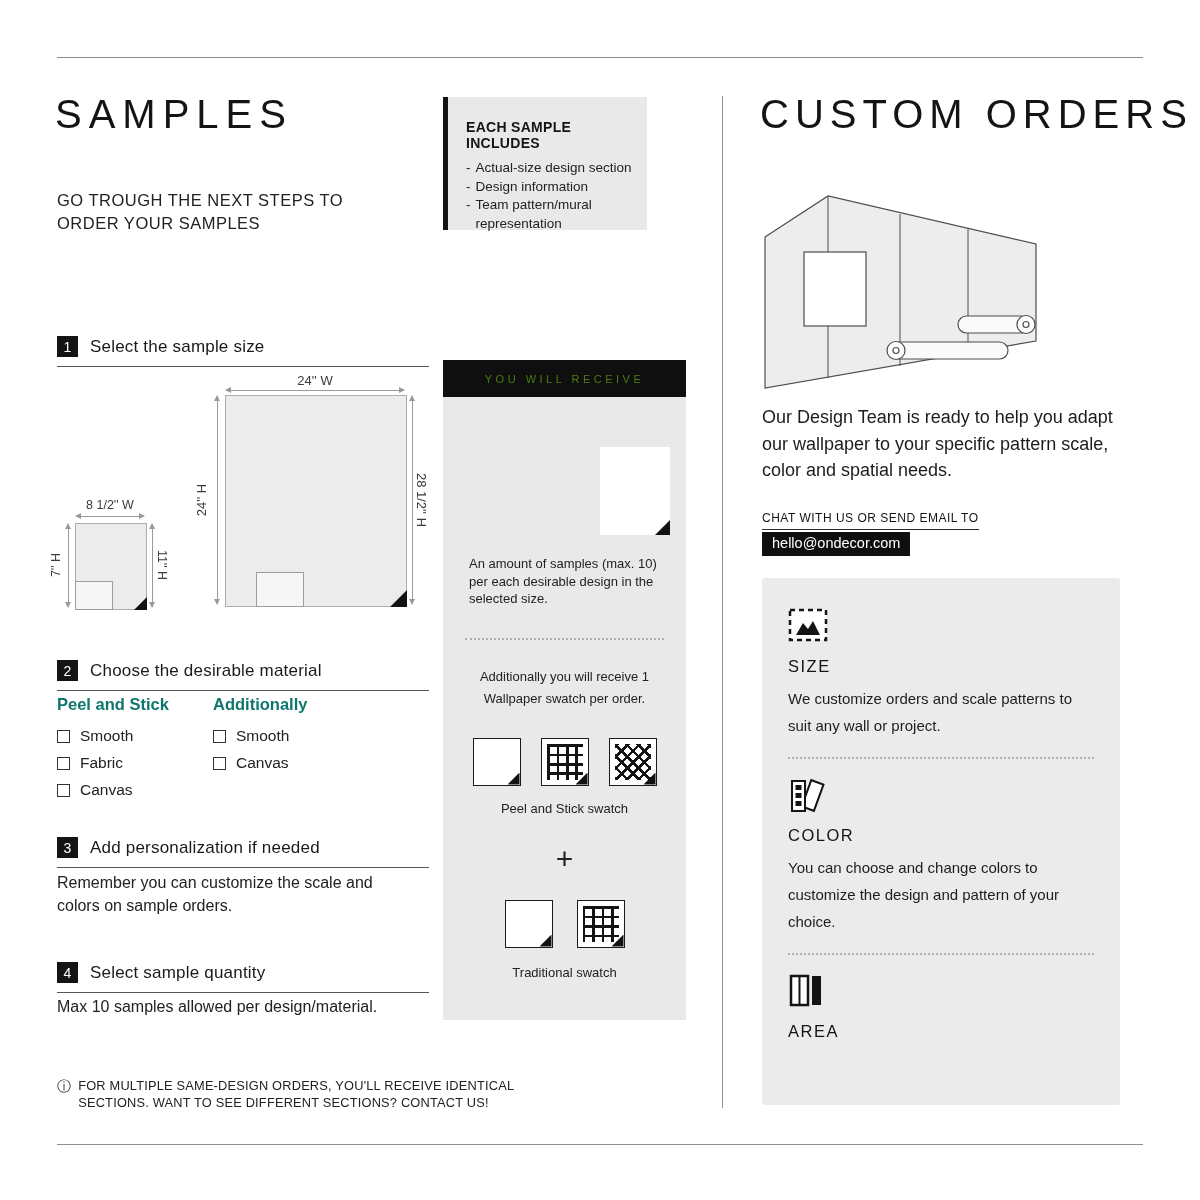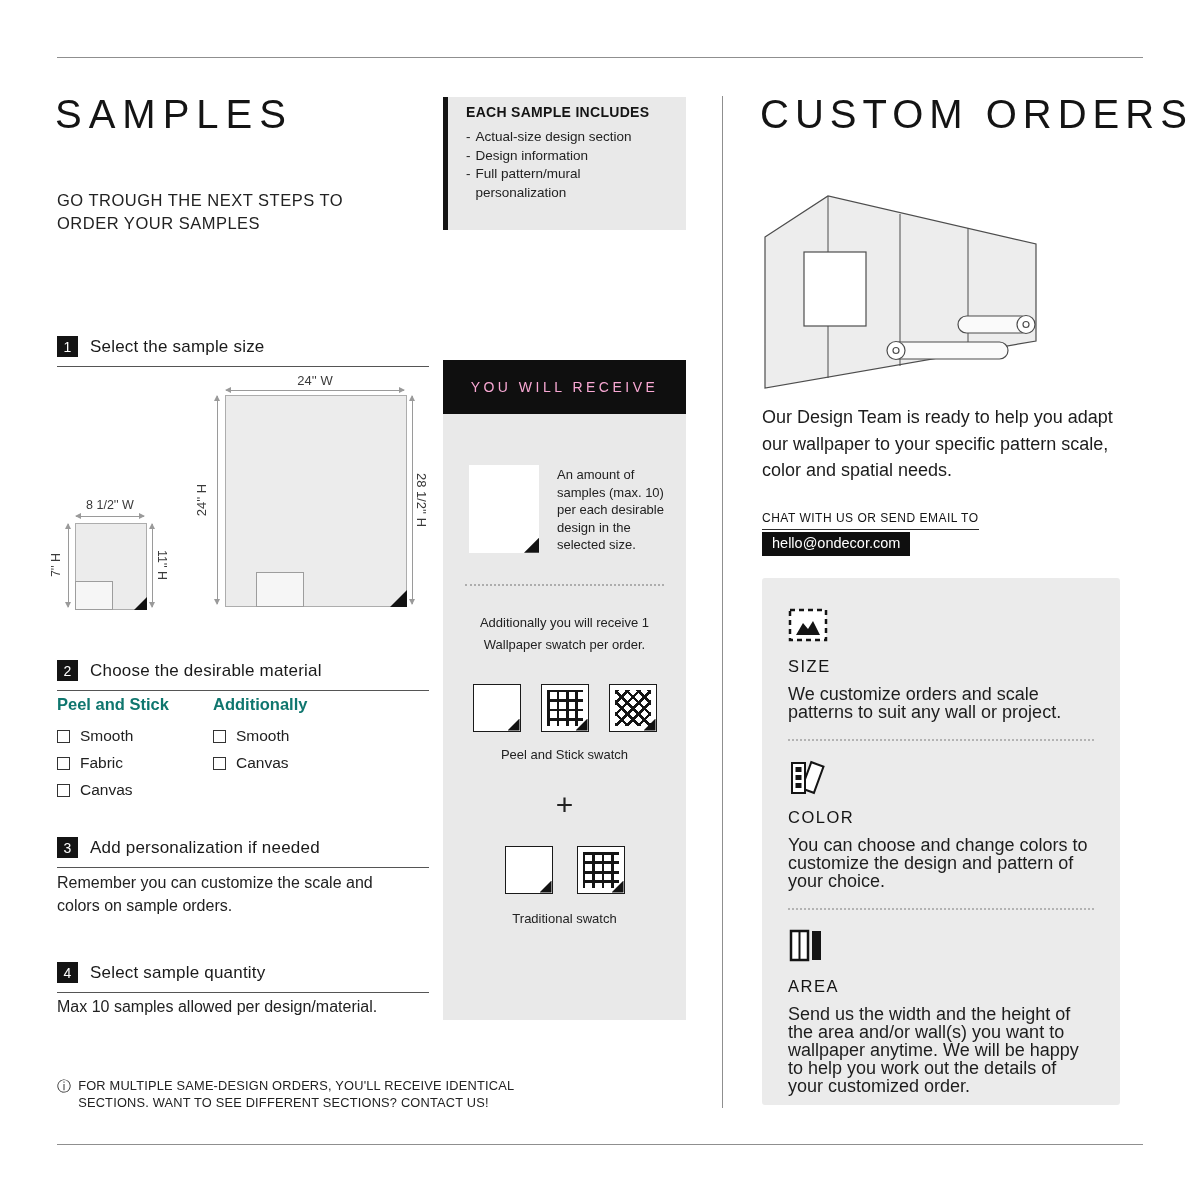--- a/index.html
+++ b/index.html
@@ -12,21 +12,21 @@
 
   
   .rule-top{left:57px;width:1086px;top:57px;border-top:1px solid #8f8f8f;}
   .rule-bottom{left:57px;width:1086px;top:1144px;border-top:1px solid #8f8f8f;}
   .v-rule{left:722px;top:96px;height:1012px;border-left:1px solid #8f8f8f;}
 
   
   .samples-title{left:55px;top:92px;font-size:40px;letter-spacing:7px;font-weight:500;color:#141414;}
   .samples-subtitle{left:57px;top:189px;width:295px;font-size:16.5px;line-height:23px;letter-spacing:.5px;color:#222;}
 
-  .includes-box{left:443px;top:97px;width:243px;height:133px;background:#e9e9e9;border-left:5px solid #141414;box-sizing:border-box;padding:7px 12px 10px 18px;}
+  .includes-box{left:443px;top:97px;width:204px;height:133px;background:#e9e9e9;border-left:5px solid #141414;box-sizing:border-box;padding:22px 12px 10px 18px;}
   .includes-box h4{margin:0 0 8px;font-size:14px;font-weight:bold;letter-spacing:.3px;color:#141414;}
   .includes-box ul{margin:0;padding:0;list-style:none;font-size:13.5px;line-height:18.5px;color:#222;}
   .includes-box li{display:flex;gap:5px;}
 
   .step-h{left:57px;width:372px;border-bottom:1px solid #555;padding-bottom:9px;display:flex;align-items:center;gap:12px;}
   .step-num{width:21px;height:21px;background:#141414;color:#fff;font-size:14px;display:flex;align-items:center;justify-content:center;flex:none;}
   .step-label{font-size:17px;color:#1a1a1a;letter-spacing:.2px;}
   .step1{top:336px;}.step2{top:660px;}.step3{top:837px;}.step4{top:962px;}
 
   
@@ -60,22 +60,22 @@
 
   .note{font-size:16px;line-height:23px;color:#222;}
   .note3{left:57px;top:871px;width:345px;}
   .note4{left:57px;top:995px;width:380px;}
 
   .footnote{left:57px;top:1078px;width:472px;display:flex;gap:7px;font-size:12.8px;line-height:16.5px;letter-spacing:.2px;color:#222;}
   .footnote .ic{font-size:14px;line-height:16px;flex:none;}
 
   
   .receive{left:443px;top:360px;width:243px;height:660px;background:#e9e9e9;}
-  .receive-header{height:54px;background:#0f0f0f;color:#f9a8d4;display:flex;align-items:center;justify-content:center;letter-spacing:3.5px;font-size:14px;}
-  .r-row{display:flex;margin:50px 16px 0 26px;gap:18px;align-items:center;}
+  .receive-header{height:37px;background:#0f0f0f;color:#4d7c0f;display:flex;align-items:center;justify-content:center;letter-spacing:3.5px;font-size:11px;}
+  .r-row{display:flex;margin:50px 16px 0 26px;gap:18px;align-items:flex-end;flex-direction:column;}
   .r-sample{width:70px;height:88px;background:#fff;position:relative;flex:none;}
   .r-sample .fold{width:15px;height:15px;right:0;bottom:0;}
   .r-sample-text{font-size:13px;line-height:17.5px;color:#222;padding-top:2px;}
   .r-dotted{border:0;border-top:2px dotted #adadad;margin:30px 22px 0;}
   .r-add-note{text-align:center;font-size:13px;line-height:22px;margin:26px 24px 0;color:#222;}
   .r-swatches{display:flex;justify-content:center;gap:20px;margin-top:28px;}
   .r-swatches2{gap:24px;margin-top:24px;}
   .swatch{width:48px;height:48px;background:#fff;border:1.5px solid #1a1a1a;position:relative;box-sizing:border-box;}
   .swatch .fold{width:12px;height:12px;right:0;bottom:0;}
   .pat{position:absolute;inset:5px;}
@@ -91,21 +91,21 @@
   
   .custom-title{left:760px;top:92px;font-size:40px;letter-spacing:6px;font-weight:500;color:#141414;}
   .house{left:762px;top:192px;}
   .custom-intro{left:762px;top:404px;width:352px;font-size:18px;line-height:26.5px;color:#1c1c1c;}
   .contact-label{left:762px;top:511px;font-size:12px;letter-spacing:.5px;color:#141414;border-bottom:1px solid #2a2a2a;padding-bottom:4px;display:inline-block;}
   .email-badge{left:762px;top:532px;background:#0f0f0f;color:#fff;font-size:14.5px;padding:3px 10px 5px;display:inline-block;}
 
   .cards{left:762px;top:578px;width:358px;height:527px;background:#ebebeb;border-radius:3px;box-sizing:border-box;padding:30px 26px;}
   .card-icon{height:36px;margin-bottom:13px;}
   .cards h3{margin:0 0 9px;font-size:16.5px;letter-spacing:1.5px;font-weight:500;color:#141414;}
-  .cards p{margin:0;font-size:18px;line-height:18px;color:#1d1d1d;}
+  .cards p{margin:0;font-size:15px;line-height:27px;color:#1d1d1d;}
   .card-divider{border:0;border-top:2px dotted #b3b3b3;margin:18px 0;}
 </style>
 </head>
 <body>
 
 <div class="abs rule-top"></div>
 <div class="abs rule-bottom"></div>
 <div class="abs v-rule"></div>
 
 <div class="abs samples-title">SAMPLES</div>
@@ -117,21 +117,21 @@
     <li>
         <span>-</span>
         <span>Actual-size design section</span>
       </li>
     <li>
         <span>-</span>
         <span>Design information</span>
       </li>
     <li>
         <span>-</span>
-        <span>Full pattern/mural personalization</span>
+        <span>Team pattern/mural representation</span>
       </li>
   </ul>
 </div>
 
 <div class="abs step-h step1">
   <span class="step-num">1</span>
   <span class="step-label">Select the sample size</span>
 </div>
 
 <div class="abs dim-label" style="left:225px;top:373px;width:180px;text-align:center;">24'' W</div>
@@ -305,14 +305,13 @@
   <hr class="card-divider">
 
   <div class="card-icon">
     <svg width="36" height="36" viewBox="0 0 36 36">
       <rect x="3" y="3" width="17" height="29" fill="#ffffff" stroke="#141414" stroke-width="2.5"></rect>
       <line x1="11.5" y1="3" x2="11.5" y2="32" stroke="#141414" stroke-width="2"></line>
       <rect x="24" y="3" width="9" height="29" fill="#141414"></rect>
     </svg>
   </div>
   <h3>AREA</h3>
-  <p>Send us the width and the height of the area and/or wall(s) you want to wallpaper anytime. We will be happy to help you work out the details of your customized order.</p>
 </div>
 
 </body></html>

